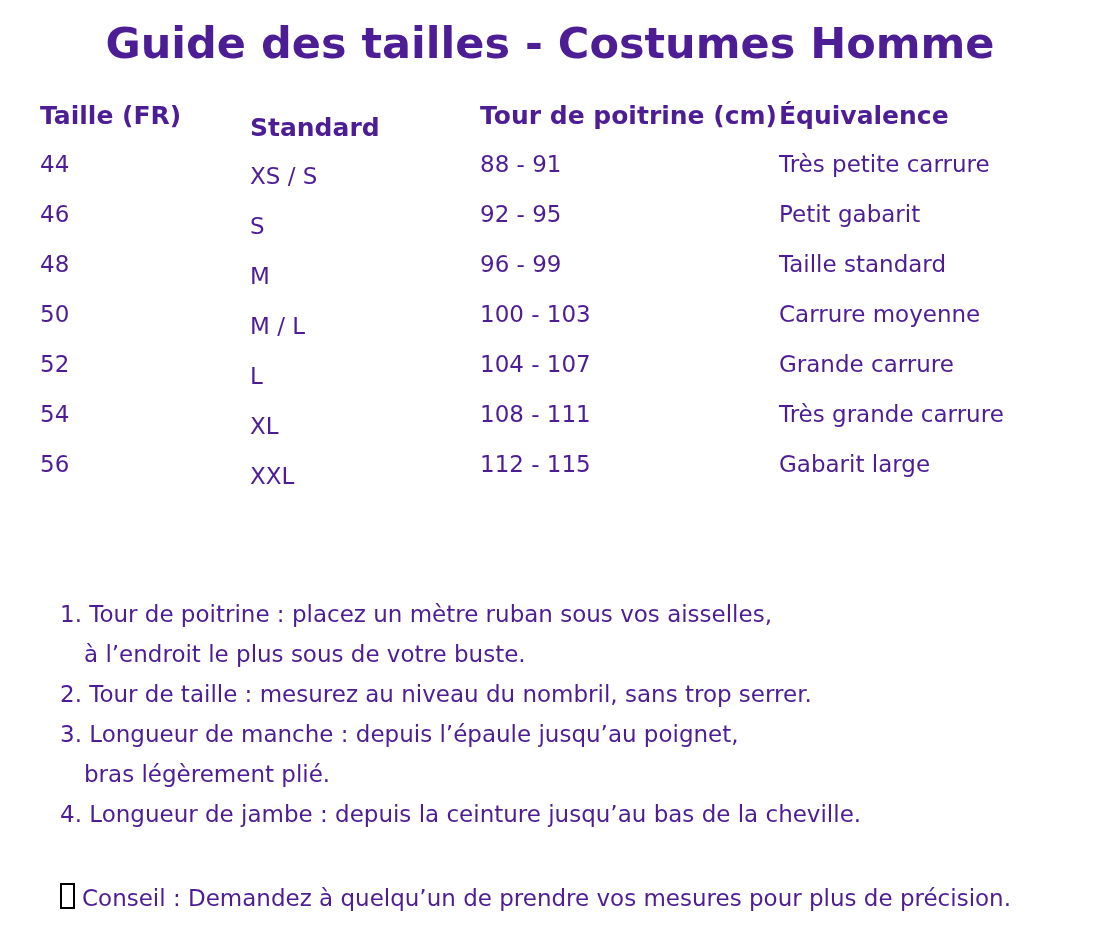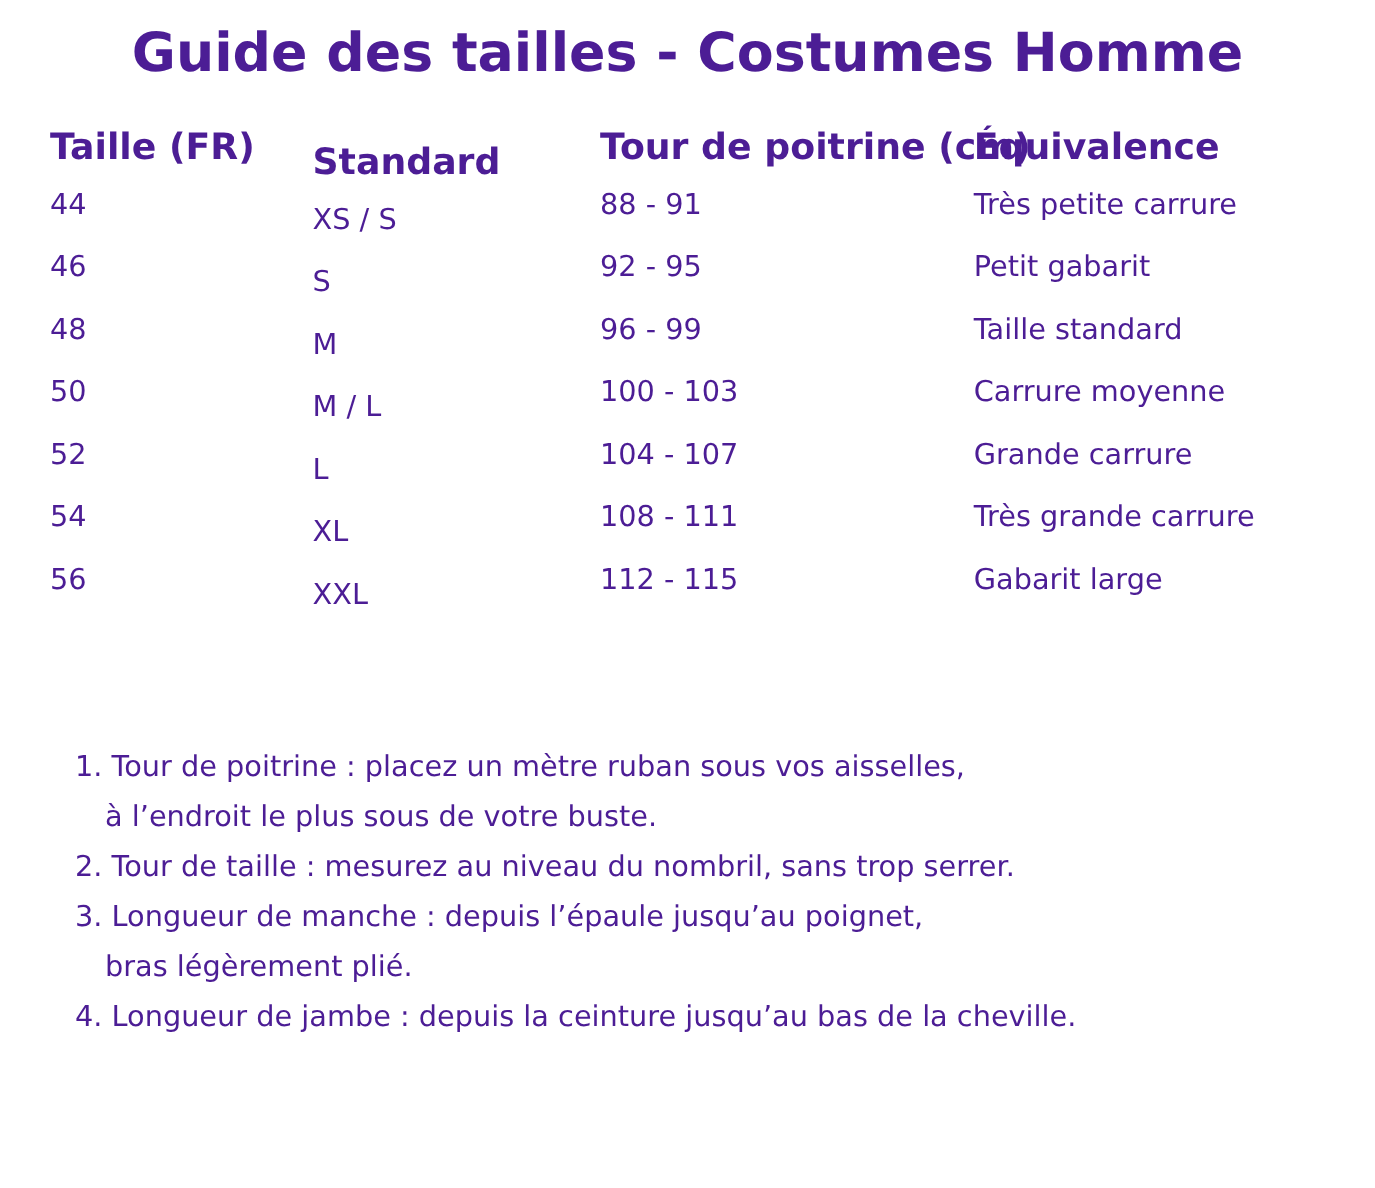--- a/index.html
+++ b/index.html
@@ -13,21 +13,21 @@
     overflow: hidden;
   }
   .abs { position: absolute; white-space: nowrap; }
   .title {
     left: 0; right: 0; top: 22px;
     text-align: center;
     font-size: 43px; font-weight: bold;
     line-height: 1;
     margin: 0;
   }
-  .th { font-size: 29px; font-weight: bold; line-height: 1; top: 103px; }
+  .th { font-size: 25px; font-weight: bold; line-height: 1; top: 103px; }
   .cell { font-size: 23px; line-height: 1; }
   .c0 { left: 40px; }
   .c1 { left: 250px; margin-top: 12px; }
   .c2 { left: 480px; }
   .c3 { left: 779px; }
   .r0 { top: 153px; text-align: right; }
   .r1 { top: 203px; }
   .r2 { top: 253px; }
   .r3 { top: 303px; }
   .r4 { top: 353px; }
@@ -117,14 +117,17 @@
 
   <div>
     <div class="abs tip t0">1. Tour de poitrine : placez un mètre ruban sous vos aisselles,</div>
     <div class="abs tip indent t1">à l’endroit le plus sous de votre buste.</div>
     <div class="abs tip t2">2. Tour de taille : mesurez au niveau du nombril, sans trop serrer.</div>
     <div class="abs tip t3">3. Longueur de manche : depuis l’épaule jusqu’au poignet,</div>
     <div class="abs tip indent t4">bras légèrement plié.</div>
     <div class="abs tip t5">4. Longueur de jambe : depuis la ceinture jusqu’au bas de la cheville.</div>
   </div>
 
+  <div class="abs advice">
+    <span class="tofu"></span><span>Conseil : Demandez à quelqu’un de prendre vos mesures pour plus de précision.</span>
+  </div>
 
 </div>
 
 </body></html>

